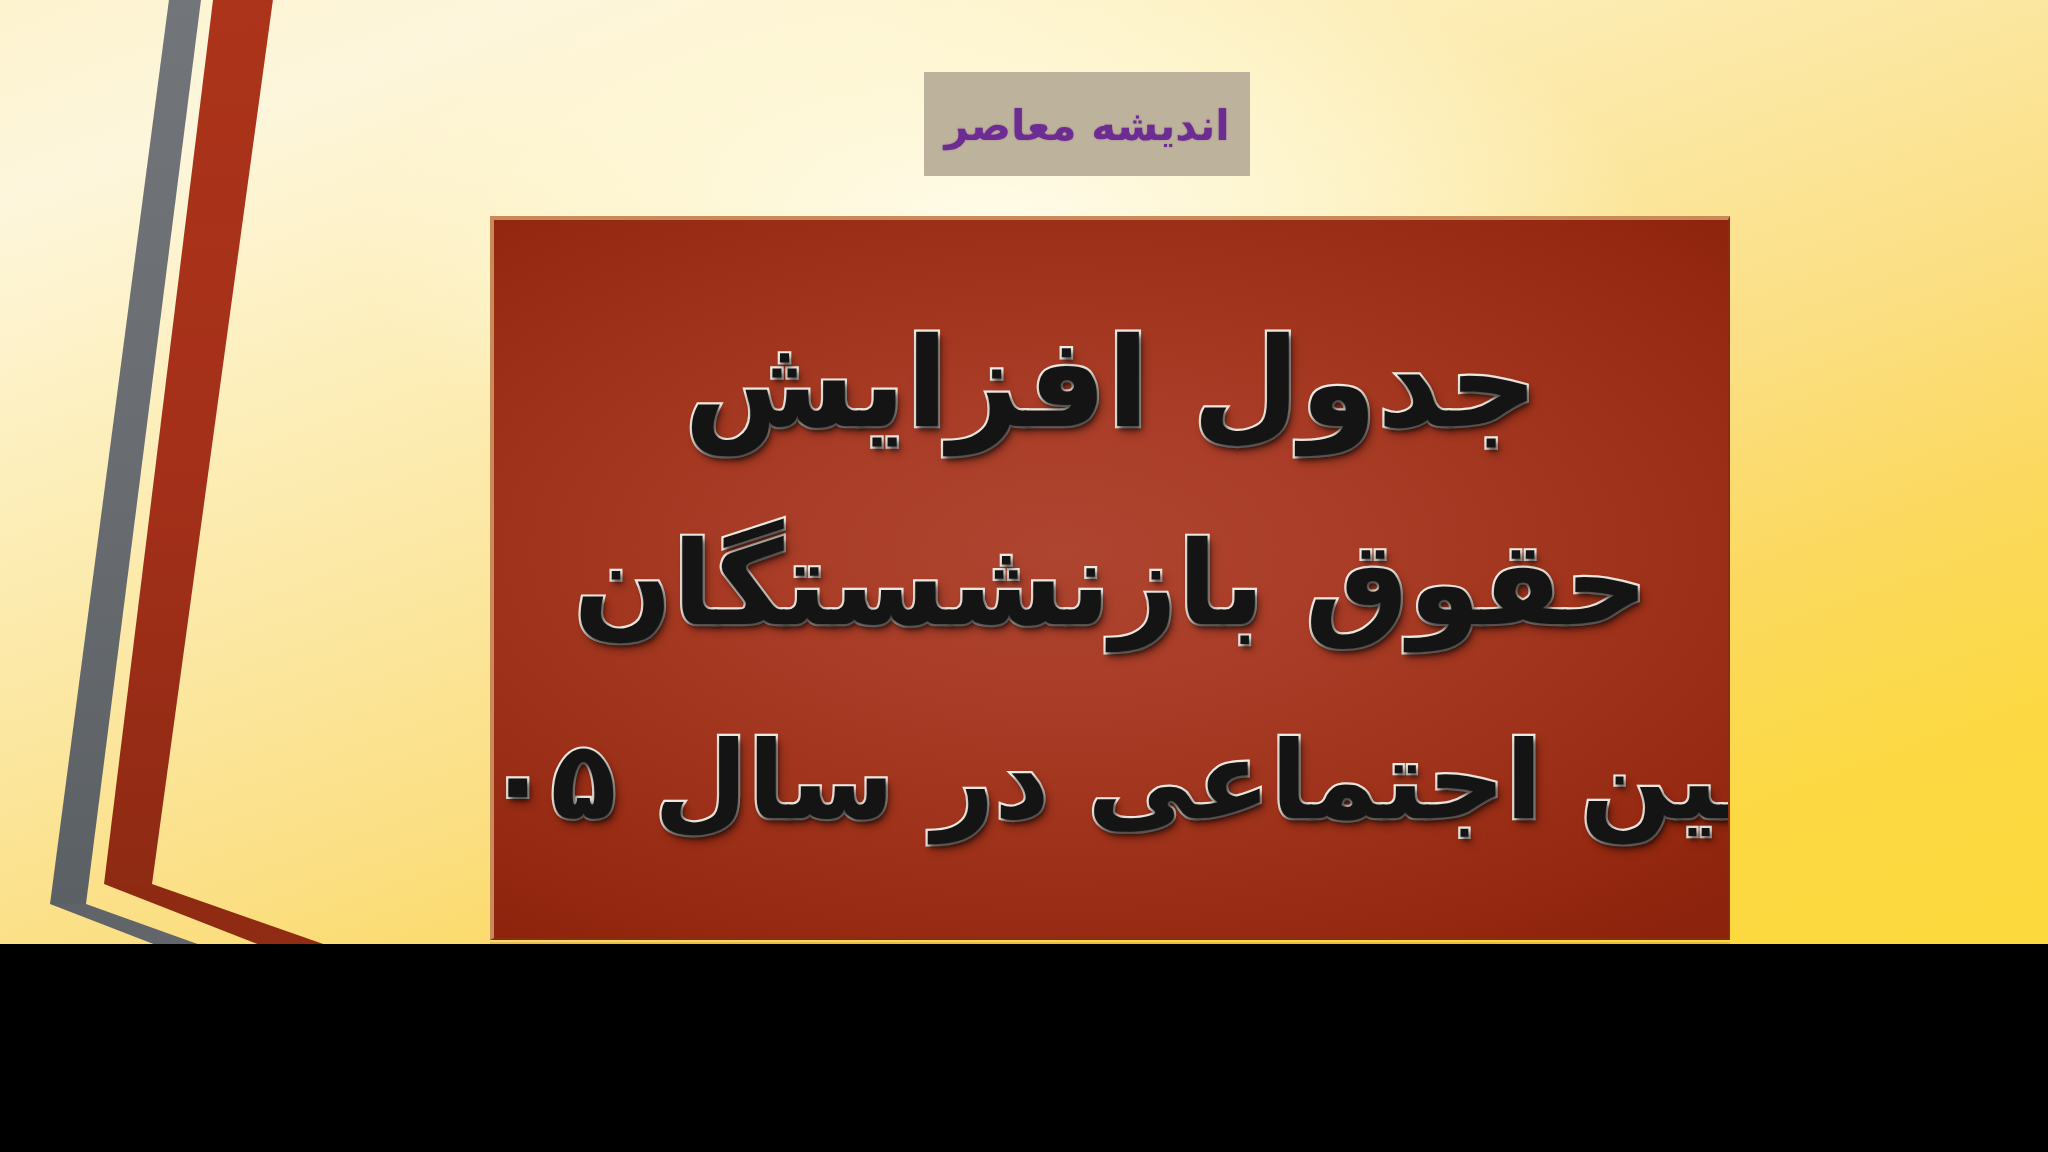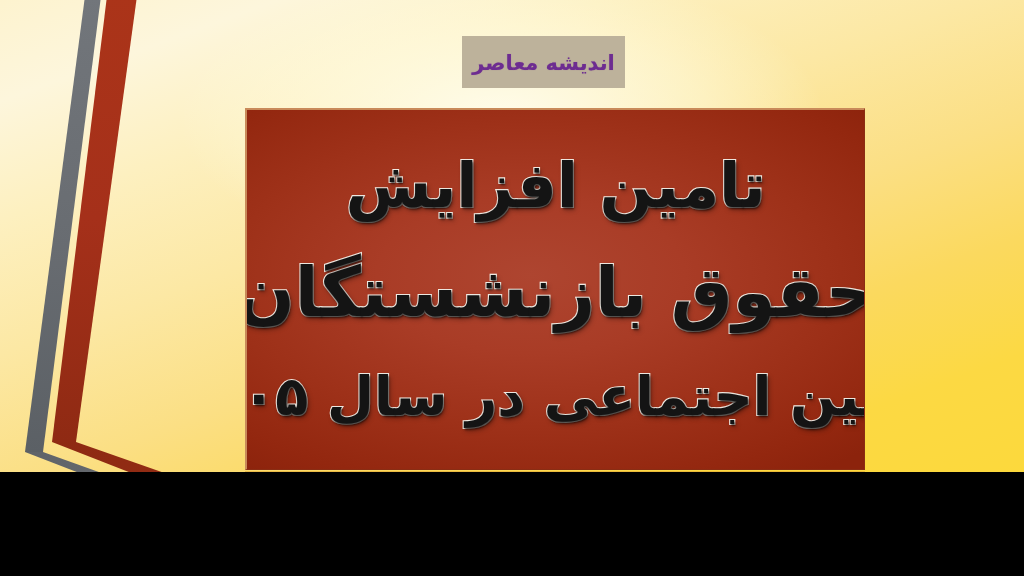--- a/index.html
+++ b/index.html
@@ -108,21 +108,21 @@
     font-weight: 700;
     line-height: 1.05;
     white-space: nowrap;
     -webkit-text-stroke: 2.2px #f2ece4;
     paint-order: stroke fill;
     text-shadow:
        1px 2px 2px rgba(0,0,0,0.55),
        2px 3px 5px rgba(0,0,0,0.35);
   }
   .l1 { font-size: 62px; margin-bottom: 38px; }
-  .l2 { font-size: 69px; margin-bottom: 40px; text-align: right; }
+  .l2 { font-size: 58px; margin-bottom: 40px; text-align: right; }
   .l3 { font-size: 54px; }
 
   
   .reflection {
     position: absolute;
     left: 245px;
     top: 471px;
     width: 620px;
     height: 105px;
     overflow: hidden;
@@ -180,21 +180,21 @@
     <polygon points="107,-4 137,-4 76,442 52,442" fill="url(#redGrad)"></polygon>
 
     <polygon points="52,442 76,442 470,580 405,580" fill="url(#redGrad2)"></polygon>
   </svg>
 
   <div class="brand-box">
     <span class="brand-text">اندیشه معاصر</span>
   </div>
 
   <div class="title-panel">
-    <div class="title-line l1">تامین افزایش</div>
+    <div class="title-line l1">جدول افزایش</div>
     <div class="title-line l2">حقوق بازنشستگان</div>
     <div class="title-line l3">تامین اجتماعی در سال ۱۴۰۵</div>
   </div>
 
   <div class="reflection">
 
     <div class="reflection-fade"></div>
   </div>
 
 </div>

